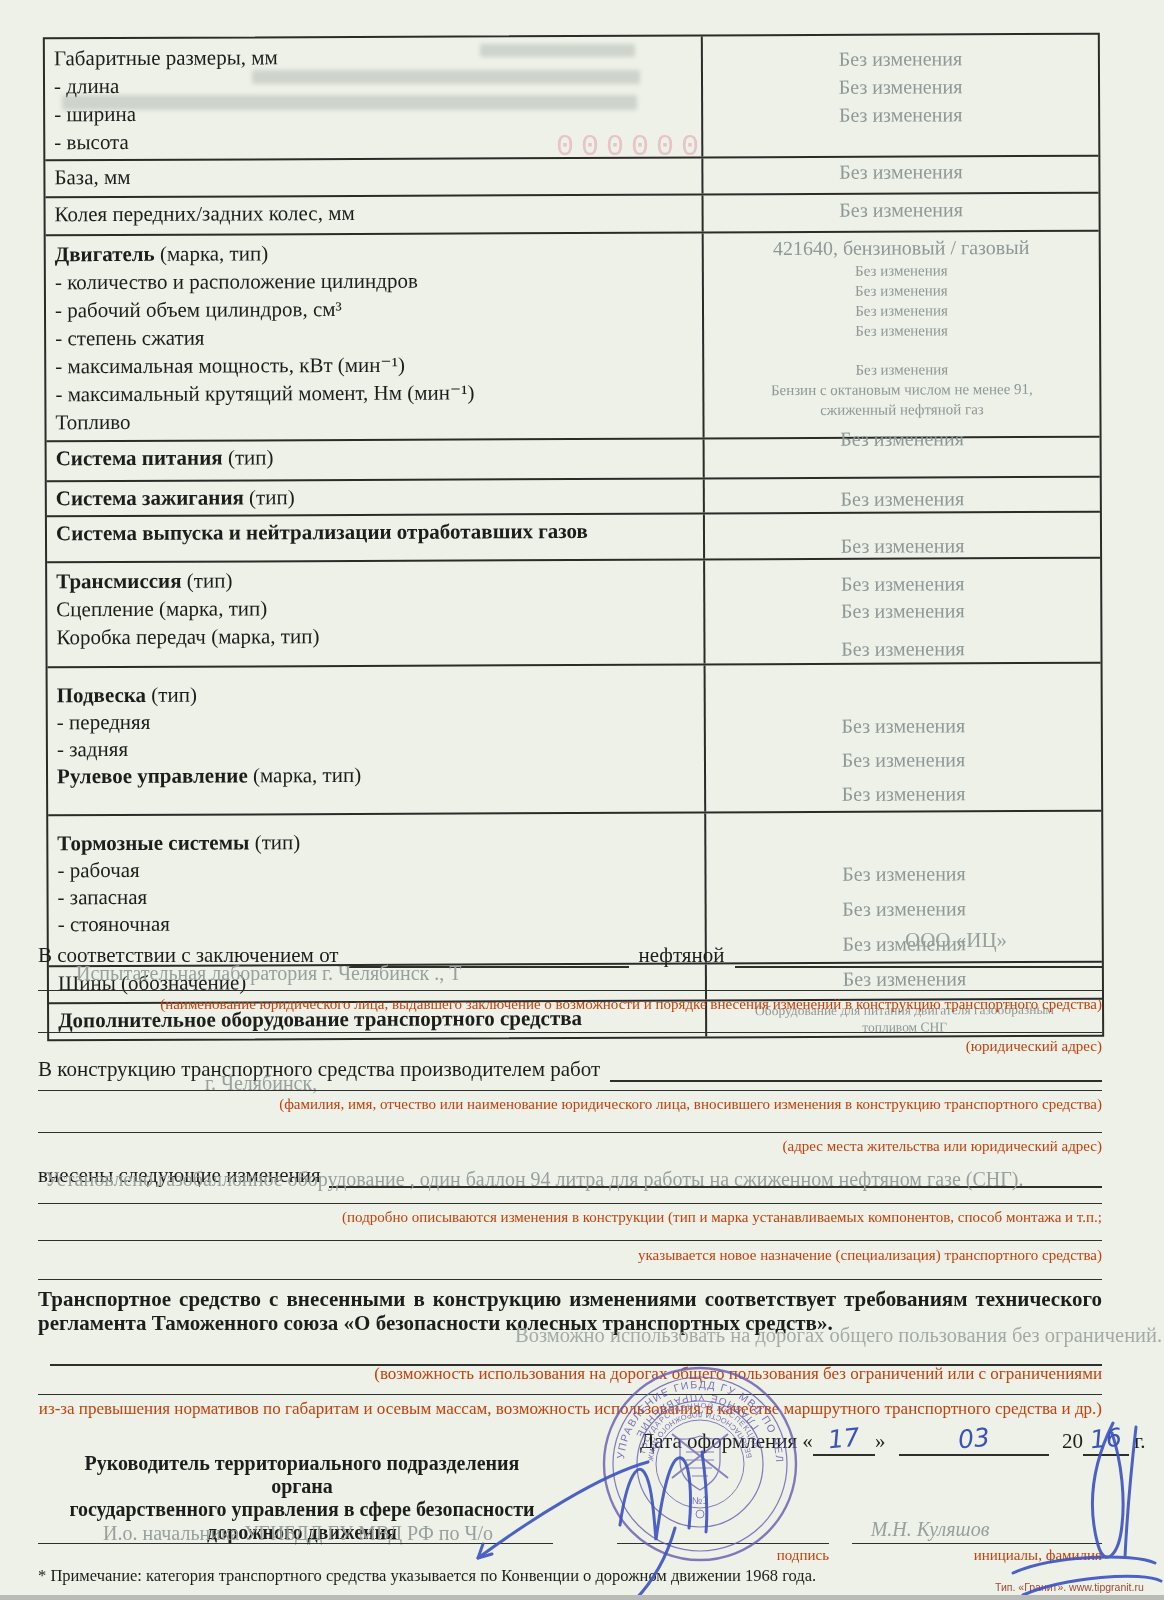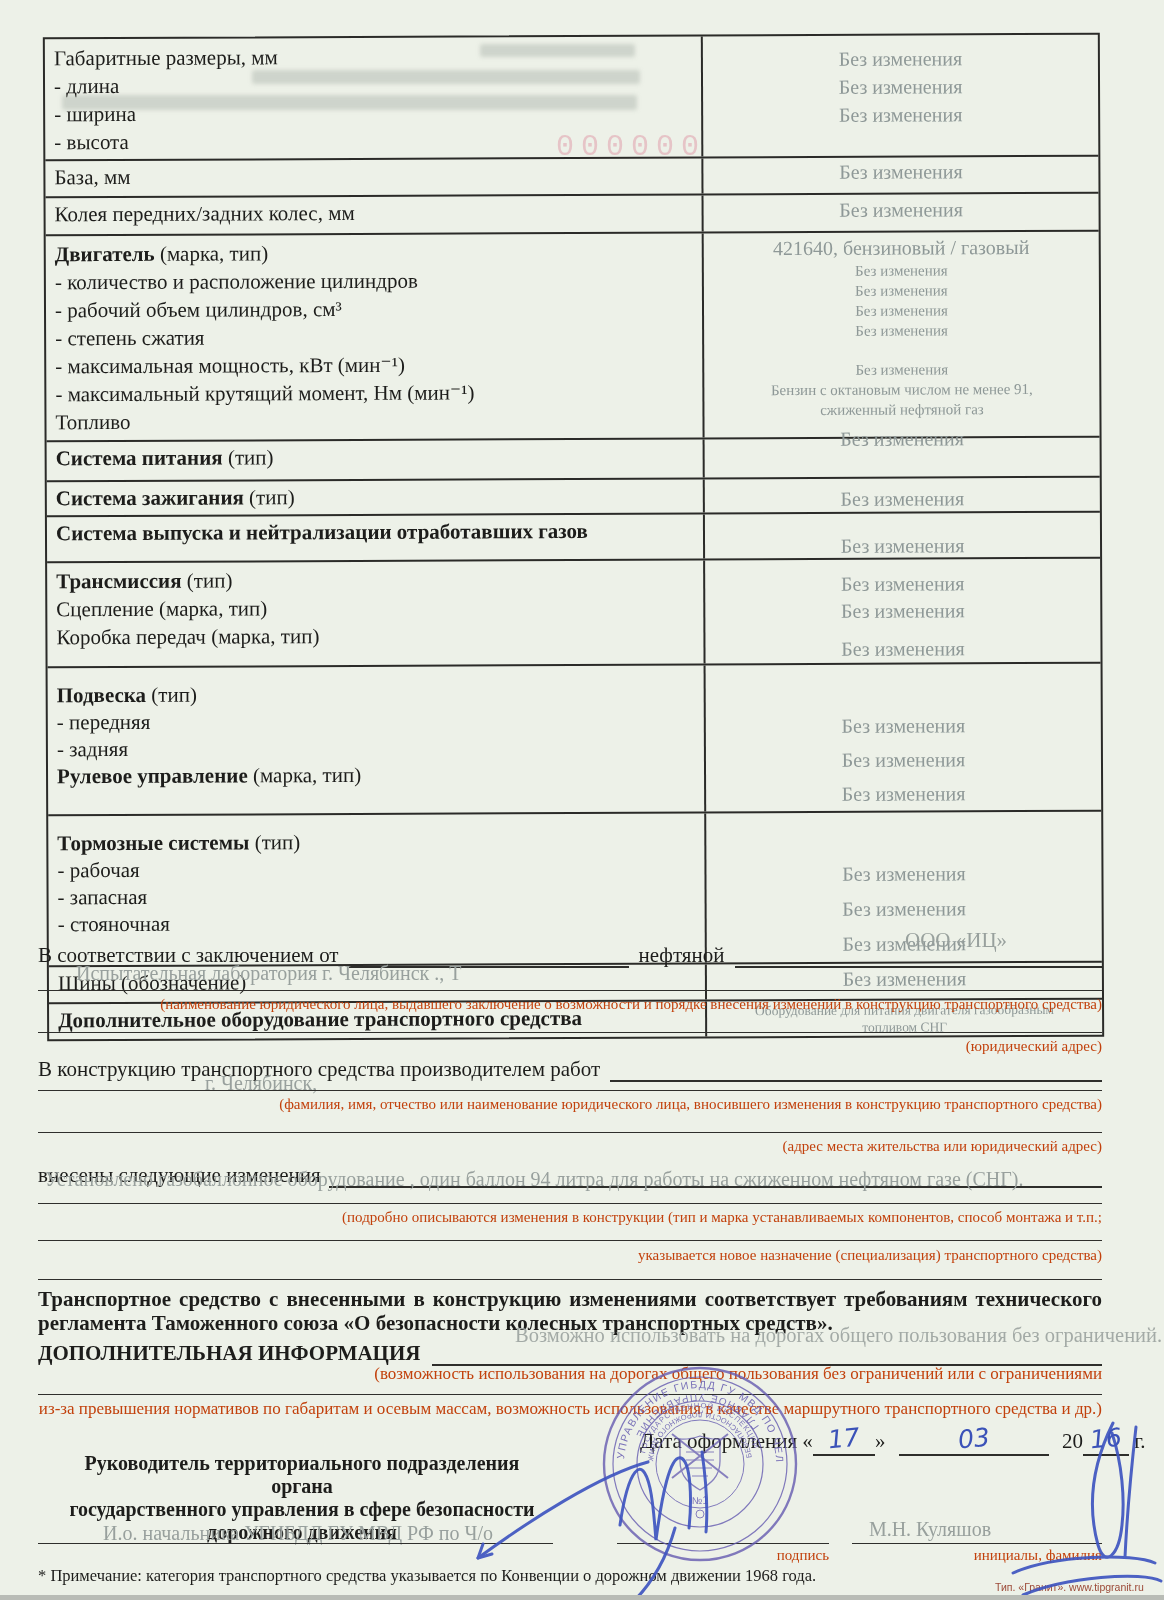--- a/index.html
+++ b/index.html
@@ -255,21 +255,20 @@
   <div class="rule" style="top:1240px;"></div>
   <div class="cap" style="top:1247px;">указывается новое назначение (специализация) транспортного средства)</div>
 
   <div class="rule" style="top:1279px;"></div>
 
   <div class="boldpara" style="top:1288px;">Транспортное средство с внесенными в конструкцию изменениями соответствует требованиям технического регламента Таможенного союза «О безопасности колесных транспортных средств».</div>
 
   <div class="grayfill" style="left:515px;top:1324px;font-size:20.5px;color:#a3aaa6;">Возможно использовать на дорогах общего пользования без ограничений.</div>
 
   <div class="abs fline" style="left:38px;top:1340px;width:1064px;">
-    <span style="font-weight:bold;">ДОПОЛНИТЕЛЬНАЯ ИНФОРМАЦИЯ</span>
     <span class="ufill grow" style="margin-left:12px;"></span>
   </div>
   <div class="cap cap17" style="top:1364px;">(возможность использования на дорогах общего пользования без ограничений или с ограничениями</div>
 
   <div class="rule" style="top:1394px;"></div>
   <div class="cap cap17" style="top:1399px;">из-за превышения нормативов по габаритам и осевым массам, возможность использования в качестве маршрутного транспортного средства и др.)</div>
 
   <div class="abs" style="left:640px;top:1425px;font-size:21px;">
     <span>Дата оформления «</span><span class="dfield" style="width:62px;"><span class="hand">17</span></span><span>»</span>
     <span class="dfield" style="width:150px;margin:0 8px;"><span class="hand">03</span></span>
@@ -277,21 +276,21 @@
     <span>г.</span>
   </div>
 
   <div class="abs" style="left:62px;top:1452px;width:480px;text-align:center;font-size:20px;line-height:23px;font-weight:bold;">
     <div>Руководитель территориального подразделения органа</div>
     <div>государственного управления в сфере безопасности</div>
     <div>дорожного движения</div>
   </div>
 
   <div class="grayfill" style="left:38px;top:1522px;width:520px;text-align:center;">И.о. начальника УГИБДД ГУ МВД РФ по Ч/о</div>
-  <div class="grayfill" style="left:830px;top:1518px;width:200px;text-align:center;">М.Н. Куляшов</div>
+  <div class="grayfill" style="left:830px;top:1518px;width:200px;text-align:center;font-style:italic;">М.Н. Куляшов</div>
 
   <div class="rule" style="top:1543px;left:38px;width:515px;"></div>
   <div class="rule" style="top:1543px;left:617px;width:212px;"></div>
   <div class="rule" style="top:1543px;left:852px;width:250px;"></div>
 
   <div class="cap" style="top:1547px;left:617px;width:212px;">подпись</div>
   <div class="cap" style="top:1547px;left:852px;width:250px;">инициалы, фамилия</div>
 
   <div class="abs" style="left:38px;top:1566px;font-size:16.5px;">* Примечание: категория транспортного средства указывается по Конвенции о дорожном движении 1968 года.</div>
   <div class="printer">Тип. «Гранит». www.tipgranit.ru</div>

